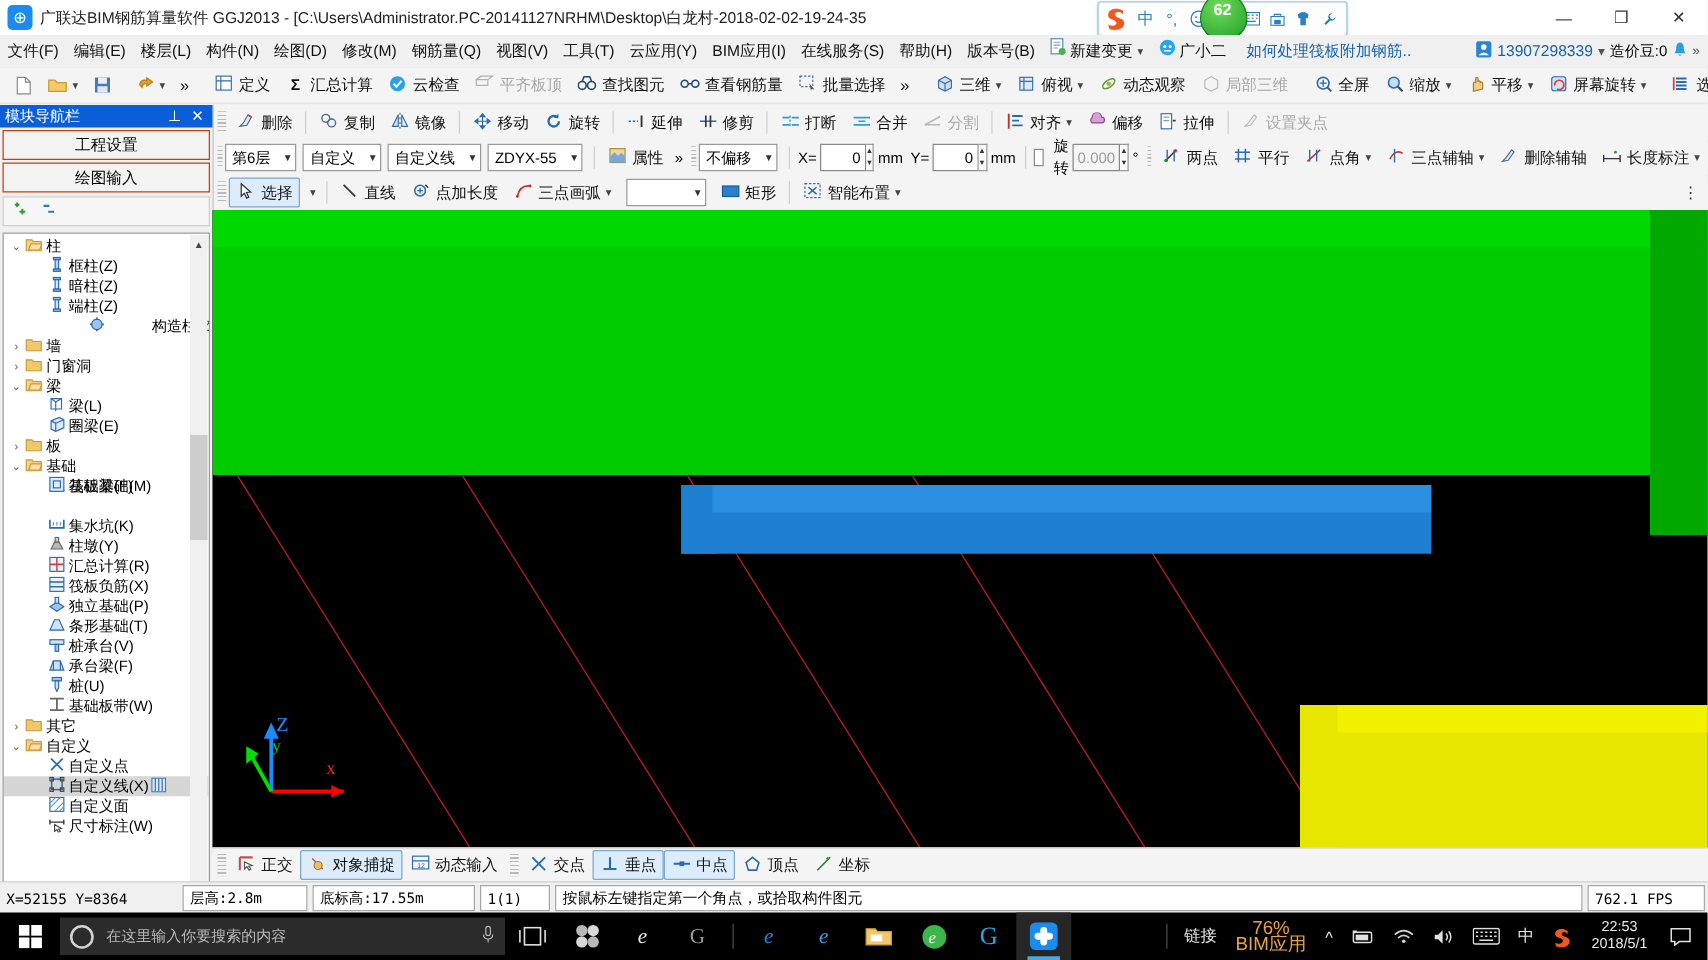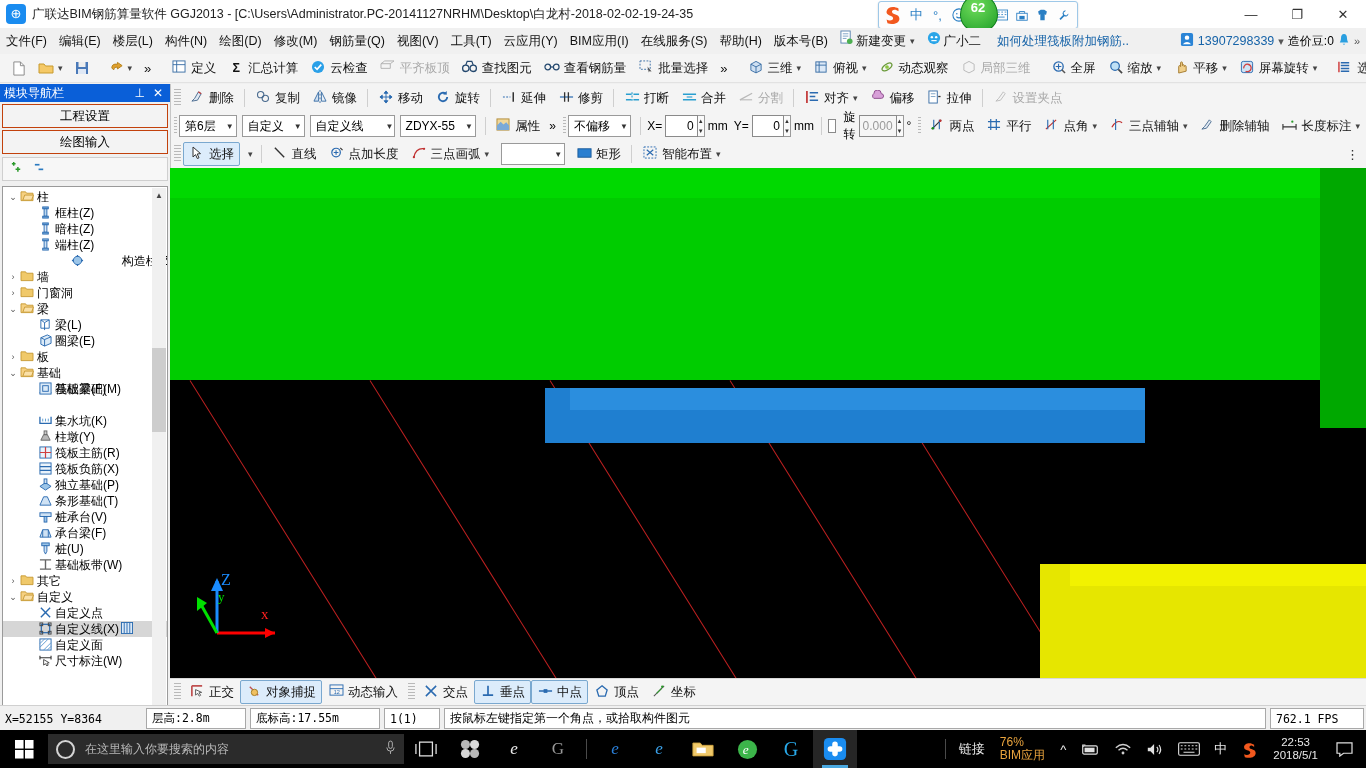--- a/index.html
+++ b/index.html
@@ -125,21 +125,21 @@
            display:flex;align-items:center;color:#e8e8e8;}
   .start{width:48px;height:38px;display:flex;align-items:center;justify-content:center;}
   .searchbox{width:340px;height:30px;background:#2b2b2b;display:flex;align-items:center;
              padding:0 8px;color:#b9b9b9;font-size:12px;}
   .circ{width:15px;height:15px;border:2px solid #d4d4d4;border-radius:50%;margin-right:10px;}
   .tb-ico{width:44px;height:38px;display:flex;align-items:center;justify-content:center;font-size:17px;}
   .tb-ico.run{background:#262626;}
   .tb-ico.run::after{content:"";position:absolute;bottom:0;width:26px;height:3px;background:#4aa8e0;}
   .tray{margin-left:auto;display:flex;align-items:center;height:38px;padding-right:4px;}
   .tray .ti2{padding:0 7px;font-size:13px;color:#e6e6e6;display:flex;align-items:center;}
-  .cpu{color:#e8a33d;font-size:12px;text-align:left;line-height:13px;padding:0 8px;}
+  .cpu{color:#e8a33d;font-size:15px;text-align:center;line-height:13px;padding:0 8px;}
   .clock{font-size:11.5px;line-height:13px;text-align:center;padding:0 8px;}
   .notif{width:36px;height:38px;display:flex;align-items:center;justify-content:center;font-size:15px;}
   .vsep-d{width:1px;height:20px;background:#4a4a4a;margin:0 6px;}
 </style>
 </head>
 <body>
 
 <div class="app">
 
   <div class="titlebar">
@@ -590,21 +590,21 @@
   <div class="tbar r3">
     <div class="tb-grip"></div>
     <div class="cbx" style="width:70px;">
       <span class="v">第6层</span>
       <span class="ar">▼</span>
     </div>
     <div class="cbx" style="width:78px;">
       <span class="v">自定义</span>
       <span class="ar">▼</span>
     </div>
-    <div class="cbx" style="width:76px;gap:12px;">
+    <div class="cbx" style="width:76px;">
       <span class="v">自定义线</span>
       <span class="ar">▼</span>
     </div>
     <div class="cbx" style="width:76px;">
       <span class="v">ZDYX-55</span>
       <span class="ar">▼</span>
     </div>
     <div class="vsep"></div>
     <div class="ti">
       <span class="gi">
@@ -930,21 +930,21 @@
                 <rect x="5.5" y="1" width="3" height="4" fill="#ccc" stroke="#666"></rect>
               </svg></span>
             <span>柱墩(Y)</span>
           </div>
           <div class="tnode lv2" style="position: absolute; left: 0px; top: 258px; width: 148px;">
             <span class="exp"></span>
             <span class="ic"><svg width="13" height="13" viewBox="0 0 14 14">
                 <rect x="1" y="1" width="12" height="12" fill="#eaf3fb" stroke="#2a6ab0"></rect>
                 <path d="M7 1 V13 M1 7 H13" stroke="#d04040" stroke-width="1.3"></path>
               </svg></span>
-            <span>筏板主筋(R)</span>
+            <span>汇总计算(R)</span>
           </div>
           <div class="tnode lv2" style="position: absolute; left: 0px; top: 274px; width: 148px;">
             <span class="exp"></span>
             <span class="ic"><svg width="13" height="13" viewBox="0 0 14 14">
                 <rect x="1" y="1" width="12" height="12" fill="#eaf3fb" stroke="#2a6ab0"></rect>
                 <path d="M1 5 H13 M1 9 H13" stroke="#2a6ab0" stroke-width="1.3"></path>
               </svg></span>
             <span>筏板负筋(X)</span>
           </div>
           <div class="tnode lv2" style="position: absolute; left: 0px; top: 290px; width: 148px;">

